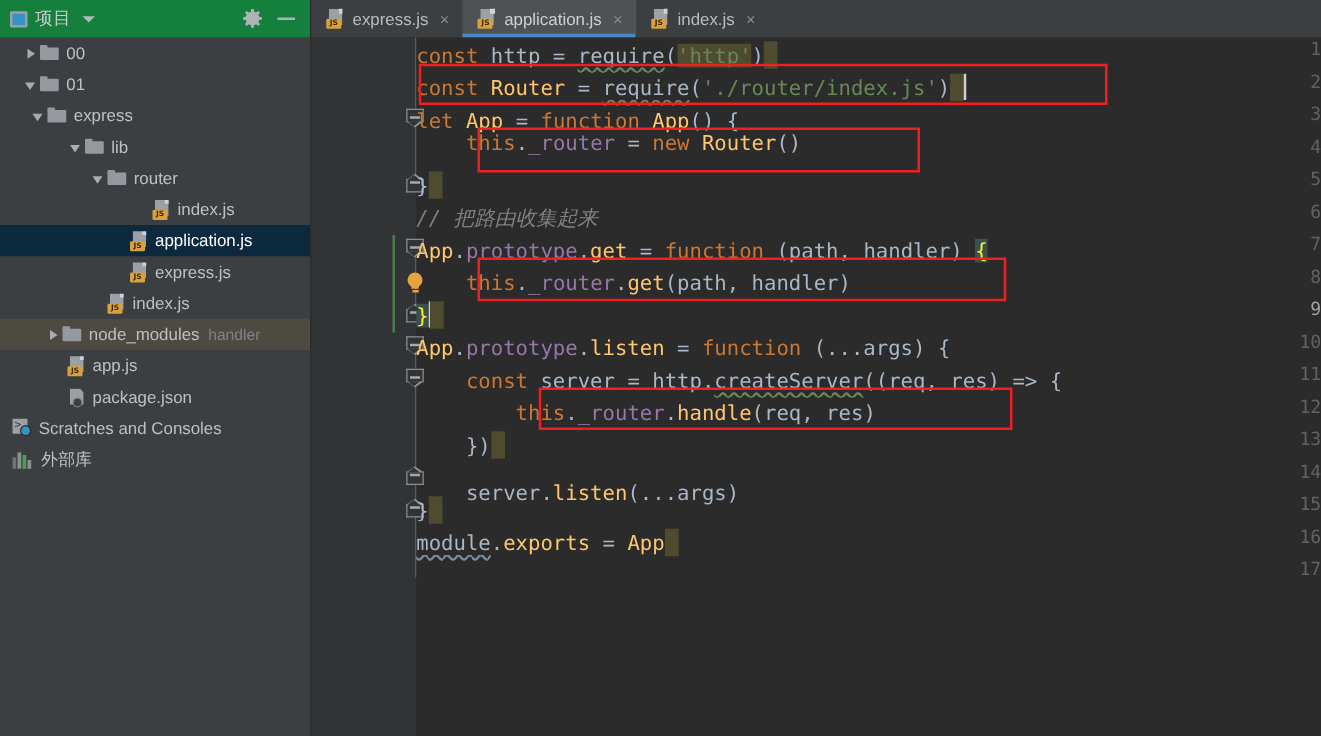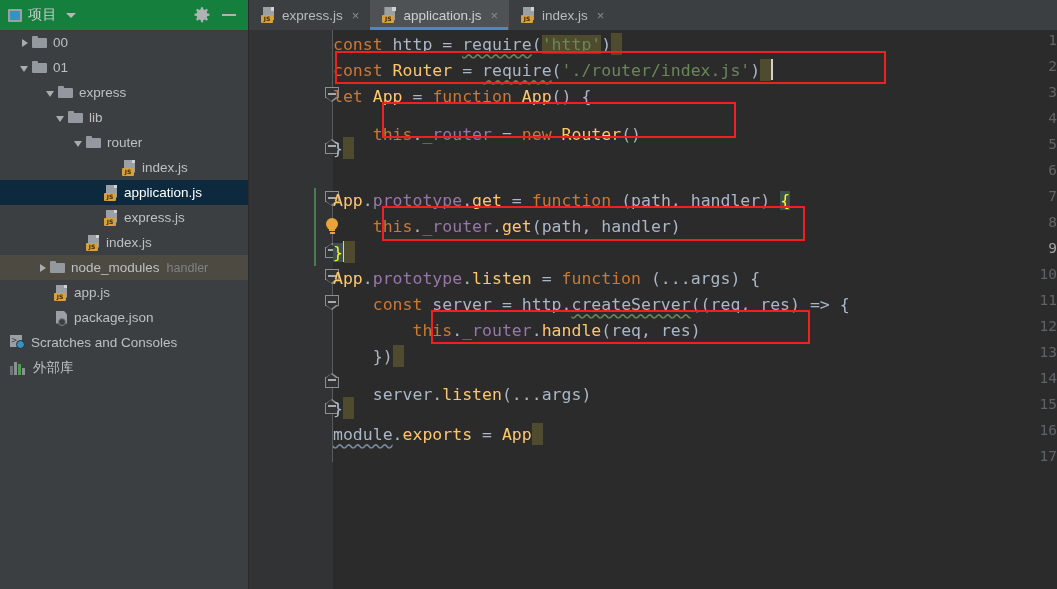--- a/index.html
+++ b/index.html
@@ -183,21 +183,21 @@
         <span class="folder"></span>
         <span class="lab">00</span>
       </div>
 
       <div class="row" style="padding-left:18px">
         <span class="arrow d"></span>
         <span class="folder"></span>
         <span class="lab">01</span>
       </div>
 
-      <div class="row" style="padding-left:44px">
+      <div class="row" style="padding-left:24px">
         <span class="arrow d"></span>
         <span class="folder"></span>
         <span class="lab">express</span>
       </div>
 
       <div class="row" style="padding-left:54px">
         <span class="arrow d"></span>
         <span class="folder"></span>
         <span class="lab">lib</span>
       </div>
@@ -357,24 +357,25 @@
       </div>
 
       <div class="codearea">
 
         <div class="cline" style="top:2px"><span class="k">const</span> <span class="n">http</span> <span class="p">=</span> <span class="n wavy">require</span><span class="p">(</span><span class="s" style="background:#4f4b2e">'http'</span><span class="p">)</span><span class="eolhl"></span></div>
 
         <div class="cline" style="top:28px"><span class="k">const</span> <span class="f">Router</span> <span class="p">=</span> <span class="n wavy">require</span><span class="p">(</span><span class="s">'./router/index.js'</span><span class="p">)</span><span class="eolhl"></span><span class="caret"></span></div>
 
         <div class="cline" style="top:54px"><span class="k">let</span> <span class="f">App</span> <span class="p">=</span> <span class="k">function</span> <span class="f">App</span><span class="p">()</span> <span class="br">{</span></div>
 
-        <div class="cline" style="top:92px">    <span class="ths">this</span><span class="p">.</span><span class="v">_router</span> <span class="p">=</span> <span class="k">new</span> <span class="f">Router</span><span class="p">()</span></div>
+        <div class="cline" style="top:72px">    <span class="ths">this</span><span class="p">.</span><span class="v">_router</span> <span class="p">=</span> <span class="k">new</span> <span class="f">Router</span><span class="p">()</span></div>
 
         <div class="cline" style="top:106px"><span class="br">}</span><span class="eolhl"></span></div>
 
+        <div class="cline" style="top:132px"><span class="cm">// 把路由收集起来</span></div>
 
         <div class="cline" style="top:158px"><span class="f">App</span><span class="p">.</span><span class="v">prototype</span><span class="p">.</span><span class="f">get</span> <span class="p">=</span> <span class="k">function</span> <span class="p">(</span><span class="n">path</span><span class="p">,</span> <span class="n">handler</span><span class="p">)</span> <span class="brhl">{</span></div>
 
         <div class="cline" style="top:184px">    <span class="ths">this</span><span class="p">.</span><span class="v">_router</span><span class="p">.</span><span class="f">get</span><span class="p">(</span><span class="n">path</span><span class="p">,</span> <span class="n">handler</span><span class="p">)</span></div>
 
         <div class="cline" style="top:210px"><span class="brhl">}</span><span class="caret"></span><span class="eolhl"></span></div>
 
         <div class="cline" style="top:236px"><span class="f">App</span><span class="p">.</span><span class="v">prototype</span><span class="p">.</span><span class="f">listen</span> <span class="p">=</span> <span class="k">function</span> <span class="p">(...</span><span class="n">args</span><span class="p">)</span> <span class="br">{</span></div>
 
         <div class="cline" style="top:262px">    <span class="k">const</span> <span class="n">server</span> <span class="p">=</span> <span class="n">http</span><span class="p">.</span><span class="n wavy">createServer</span><span class="p">((</span><span class="n">req</span><span class="p">,</span> <span class="n">res</span><span class="p">)</span> <span class="p">=&gt;</span> <span class="br">{</span></div>

